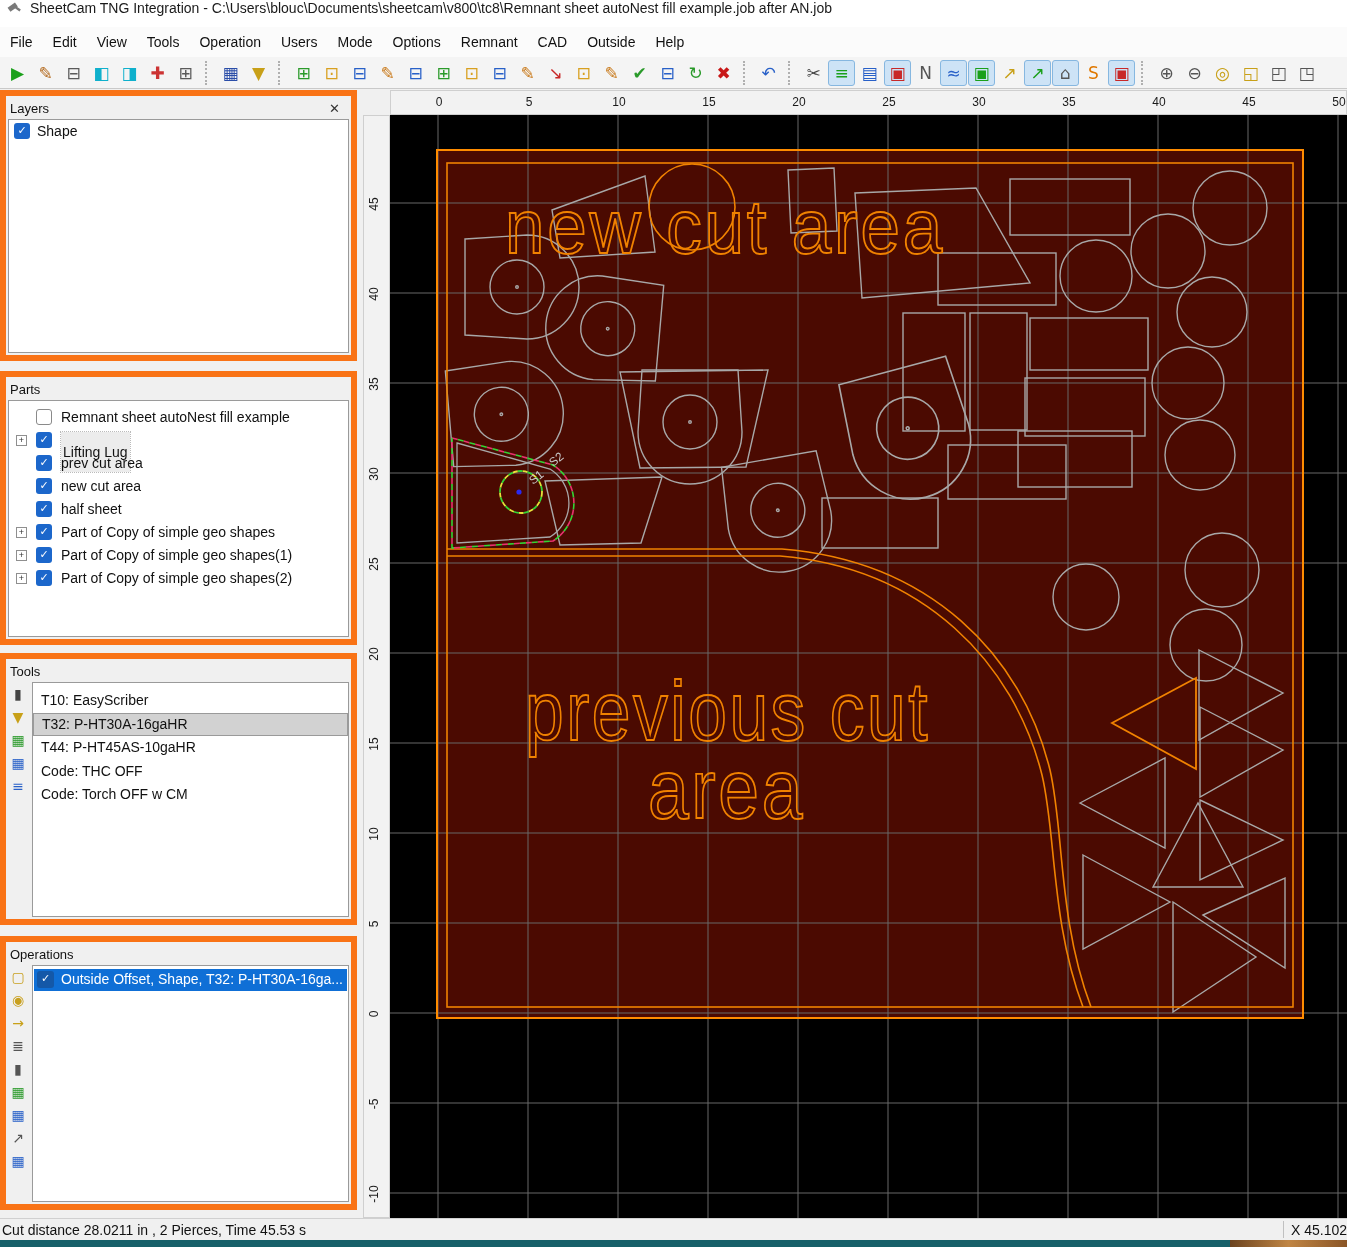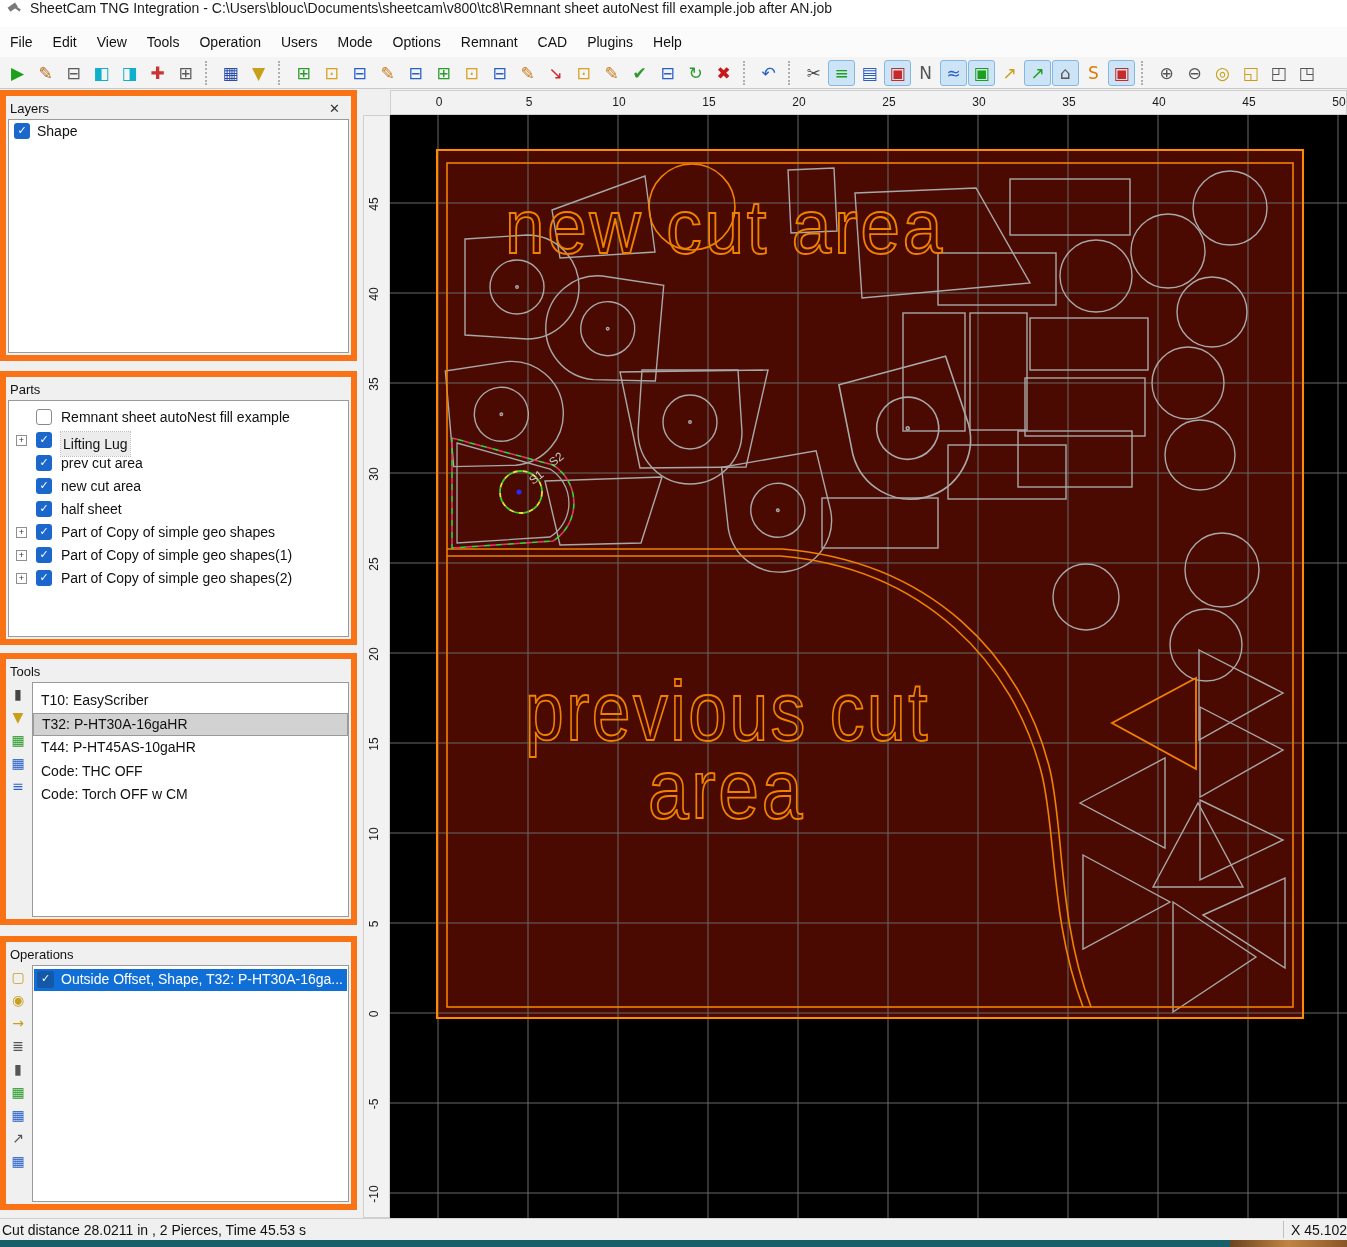--- a/index.html
+++ b/index.html
@@ -24,21 +24,21 @@
   .pbody{position:absolute;left:2px;right:2px;top:23px;bottom:2px;background:#fff;border:1px solid #9a9a9a;overflow:hidden}
   .pbody.withstrip{left:26px}
   .strip{position:absolute;left:0;top:23px;bottom:2px;width:24px;display:flex;flex-direction:column;align-items:center;padding-top:5px;gap:9px}
   .sbtn{font-size:14px;line-height:14px;font-family:"DejaVu Sans",sans-serif;cursor:default}
   
   .lrow,.prow{position:relative;height:23px}
   .expander{position:absolute;left:7px;top:6px;width:11px;height:11px;border:1px solid #8f8f8f;background:#fff;font-size:9px;line-height:9px;text-align:center;color:#333;cursor:default}
   .cb{position:absolute;left:27px;top:3px;width:16px;height:16px;border-radius:3px;background:#1c67cb;color:#fff;font-size:11px;line-height:16px;text-align:center;cursor:default;font-family:"DejaVu Sans",sans-serif}
   .cb.un{background:#fff;border:1px solid #8a8a8a;color:transparent}
   .plabel{position:absolute;left:52px;top:3px;white-space:nowrap}
-  .plabel.hl{background:#ececec;outline:1px dotted #bbb;padding:4px 2px}
+  .plabel.hl{background:#ececec;outline:1px dotted #bbb;padding:12px 2px}
   .lrow .cb{left:5px}.lrow .plabel{left:28px}
   
   .trow{height:23.5px;padding:3px 0 0 8px;font-size:14px;white-space:nowrap}
   .trow.sel{background:#d2d2d2;border:1px solid #9a9a9a;padding-top:2px}
   
   .orow{position:relative;height:22px;margin:3px 1px 0 1px;background:#0f6fd6;color:#fff;white-space:nowrap}
   .orow .cb{left:3px;top:2px;width:17px;height:17px;background:#1458a8}
   .orow .plabel{left:27px;top:2px}
   
   .canvas{position:absolute;left:357px;top:89px;width:990px;height:1129px;background:#f0f0f0}
@@ -74,21 +74,21 @@
     <span>File</span>
     <span>Edit</span>
     <span>View</span>
     <span>Tools</span>
     <span>Operation</span>
     <span>Users</span>
     <span>Mode</span>
     <span>Options</span>
     <span>Remnant</span>
     <span>CAD</span>
-    <span>Plugins</span>
+    <span>Outside</span>
     <span>Help</span>
   </div>
 
   <div class="toolbar">
       <div class="tgroup">
         <span class="tbtn" style="color: rgb(26, 160, 26);">▶</span>
         <span class="tbtn" style="color: rgb(180, 106, 30);">✎</span>
         <span class="tbtn" style="color: rgb(90, 90, 90);">⊟</span>
         <span class="tbtn" style="color: rgb(15, 176, 204);">◧</span>
         <span class="tbtn" style="color: rgb(15, 176, 204);">◨</span>

